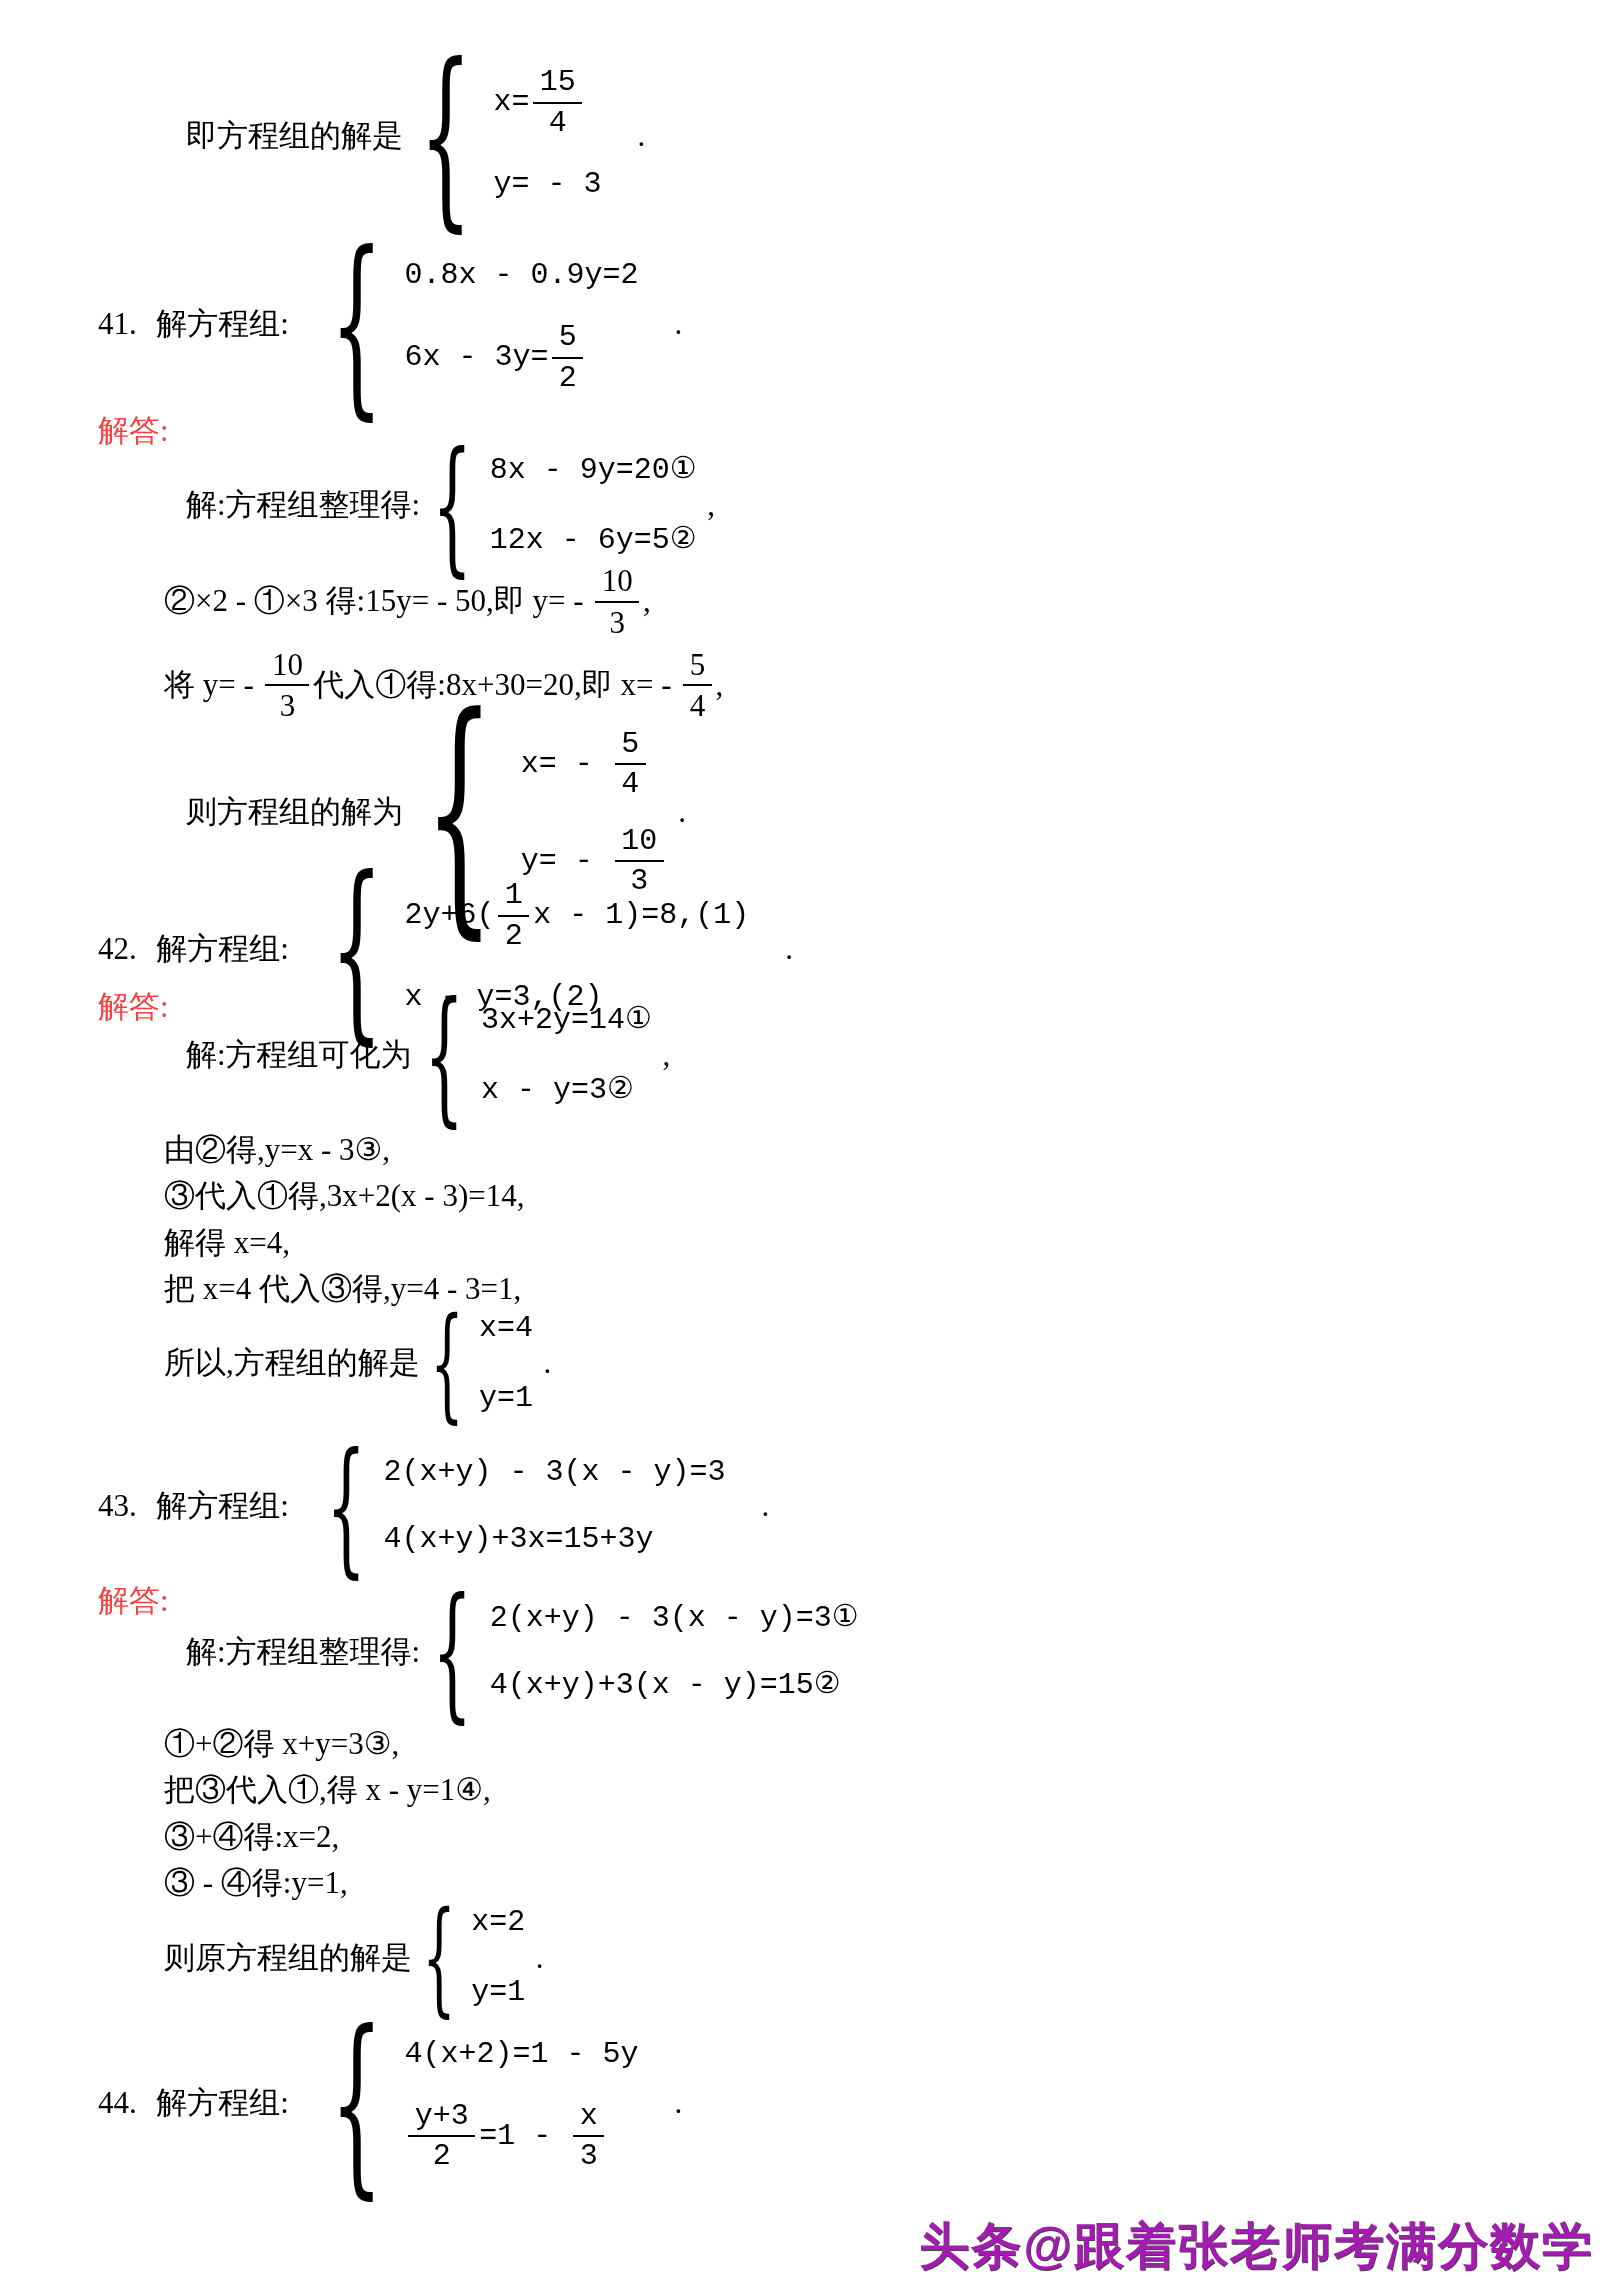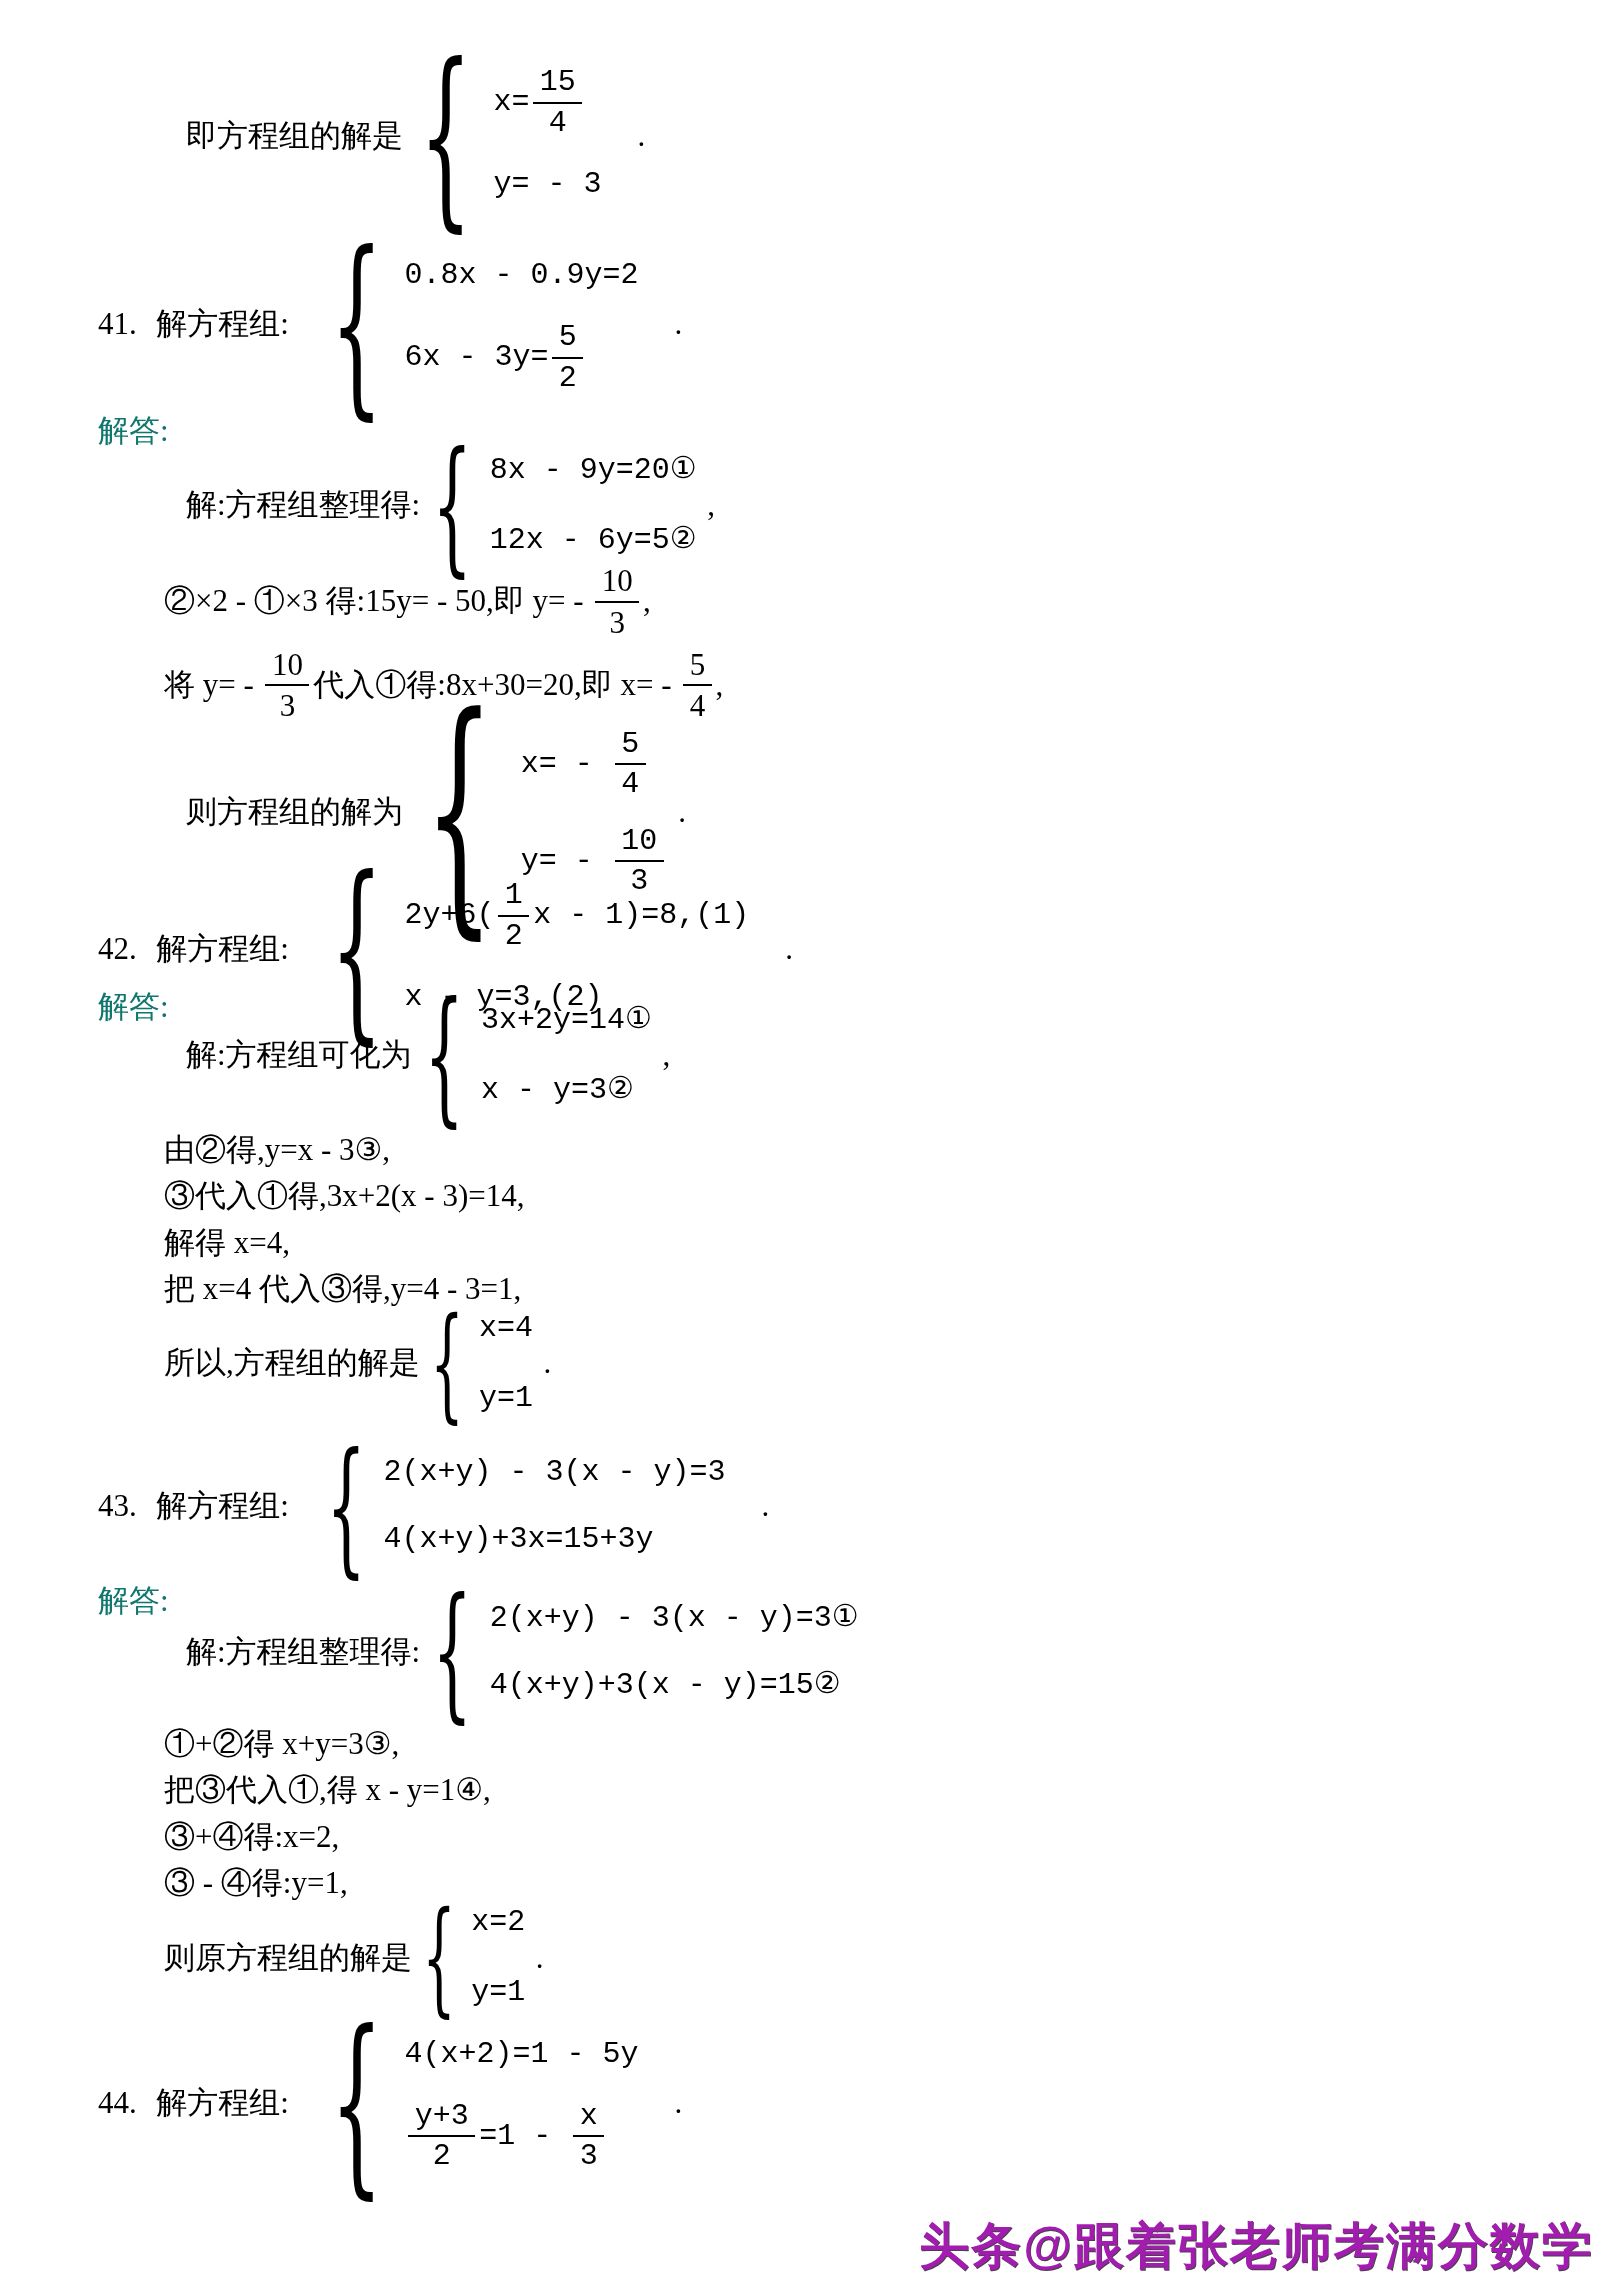--- a/index.html
+++ b/index.html
@@ -28,21 +28,21 @@
           line-height: 1.15; margin: 0 3.9px; }
   .frac .num { border-bottom: 2.6px solid #000; padding: 0 6.5px 2px; }
   .frac .den { padding-top: 2px; }
   .brace { display: inline-block; line-height: 1; font-weight: 300;
            transform: scale(.62, 1.45); transform-origin: center;
            font-family: "DejaVu Serif", serif; margin-right: 5.2px; }
   .b-sm { font-size: 85px; }
   .b-md { font-size: 101px; }
   .b-lg { font-size: 134px; }
   .b-xl { font-size: 177px; }
-  .ans { color: #0f766e; }
+  .ans { color: #ef4444; }
   .num-label { margin-right: 19.6px; }
   .title { margin-right: 25px; }
   .tail { margin-left: 36px; }
   .tail2 { margin-left: 10.5px; }
   .footer { position: absolute; right: 29px; bottom: 15px;
             font-size: 50px; font-weight: 700; letter-spacing: 2px;
             font-family: "Liberation Sans", "DejaVu Sans", sans-serif;
             color: #a21caf; text-shadow: 0.7px 0.7px 0 #444; }
 </style>
 </head>

